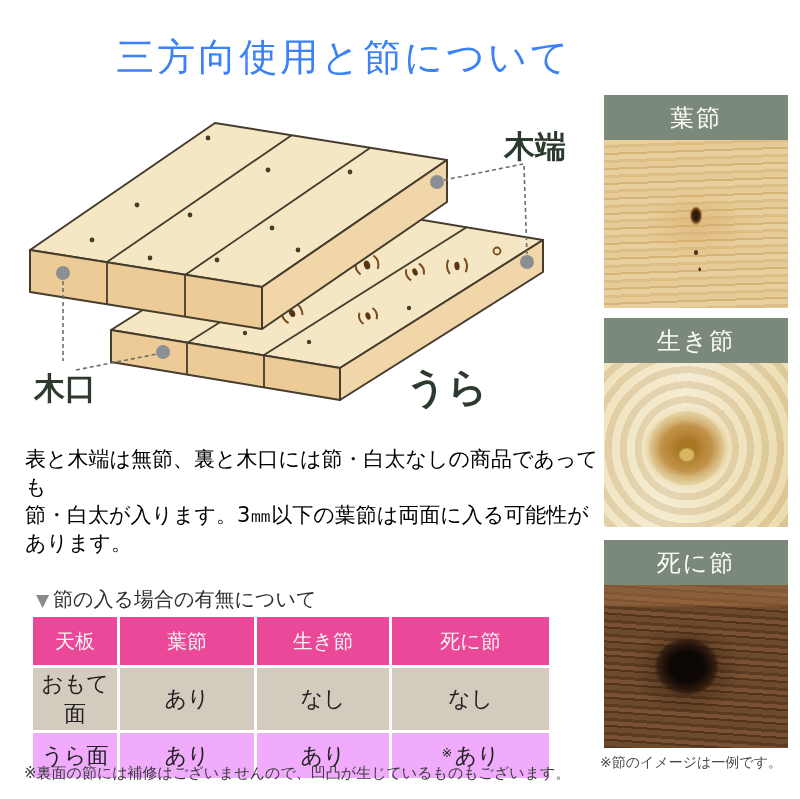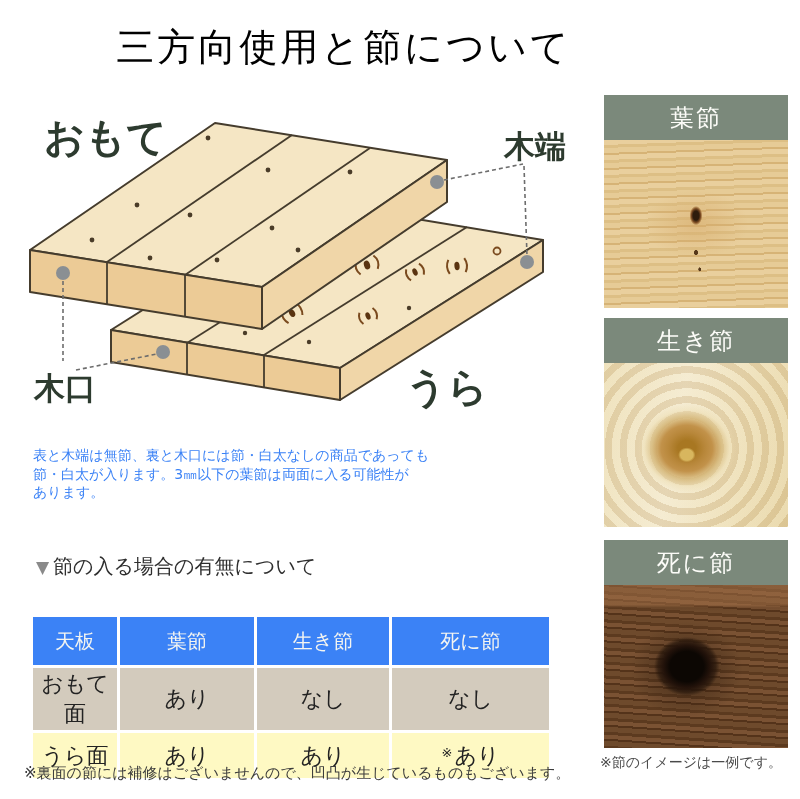--- a/index.html
+++ b/index.html
@@ -1,46 +1,46 @@
 <!DOCTYPE html>
 <html><head>
 <meta charset="utf-8">
 <style>
   html,body{margin:0;padding:0;background:#fff;}
   .page{position:relative;width:800px;height:799px;background:#ffffff;overflow:hidden;
         font-family:"DejaVu Sans","Liberation Sans",sans-serif;}
 
   
-  .main-title{position:absolute;left:0;top:22px;width:688px;text-align:center;
-    font-size:38px;letter-spacing:3px;color:#000000;font-weight:500;}
+  .main-title{position:absolute;left:0;top:32px;width:688px;text-align:center;
+    font-size:38px;letter-spacing:3px;color:#3b82f6;font-weight:500;}
 
   
   .illus{position:absolute;left:0;top:90px;width:600px;height:350px;}
   .illus svg{position:absolute;left:0;top:0;}
   .wood-label{position:absolute;color:#2d3b2f;font-weight:bold;white-space:nowrap;}
   .lbl-front{left:44px;top:20px;font-size:40px;}
   .lbl-edge{left:504px;top:36px;font-size:31px;}
   .lbl-end{left:34px;top:278px;font-size:31px;}
   .lbl-back{left:406px;top:258px;font-size:40px;margin-top:12px;}
 
   
-  .desc{position:absolute;left:25px;top:446px;width:575px;font-size:14px;
-        line-height:1.33;color:#3b82f6;margin-left:8px;}
-
-  
-  .tbl-title{position:absolute;left:36px;top:553px;font-size:20px;color:#2e2e2e;}
+  .desc{position:absolute;left:25px;top:446px;width:575px;font-size:21px;
+        line-height:1.33;color:#000000;}
+
+  
+  .tbl-title{position:absolute;left:36px;top:586px;font-size:20px;color:#2e2e2e;}
   .tbl-title .tri{color:#8a8a8a;font-size:17px;margin-right:4px;}
   table.knot{position:absolute;left:30px;top:614px;border-collapse:separate;
              border-spacing:3px;}
-  table.knot th{background:#3b82f6;color:#f4f5f1;font-weight:500;font-size:20px;
+  table.knot th{background:#ec4899;color:#f4f5f1;font-weight:500;font-size:20px;
                 height:46px;text-align:center;}
   table.knot td{font-size:22px;color:#222;text-align:center;height:43px;}
   .c0{width:82px;} .c1{width:132px;} .c2{width:130px;} .c3{width:155px;}
   tr.r-odd td{background:#d3cbbd;}
-  tr.r-even td{background:#fef9c3;}
+  tr.r-even td{background:#f0abfc;}
   td.rowlab{font-size:18px;}
   .sup-mark{font-size:13px;vertical-align:6px;margin-right:2px;}
   .footnote-left{position:absolute;left:24px;top:764px;font-size:15px;color:#3c3c3c;}
 
   
   .panel{position:absolute;left:604px;width:184px;}
   .p1{top:95px;} .p2{top:318px;} .p3{top:540px;}
   .panel .phead{height:45px;background:#7b897b;color:#fcfcf8;font-size:24px;
     display:flex;align-items:center;justify-content:center;letter-spacing:2px;}
   .panel .photo{width:184px;}
@@ -144,21 +144,20 @@
       <circle cx="63" cy="183" r="7" fill="#8a8f93"></circle>
       <circle cx="437" cy="92" r="7" fill="#8a8f93"></circle>
 
       <g stroke="#6d6d6d" stroke-width="1.6" stroke-dasharray="4 3" fill="none">
         <path d="M444,90 L523,74"></path>
         <path d="M524,76 L527,166"></path>
         <path d="M63,191 L63,271"></path>
         <path d="M76,280 L157,264"></path>
       </g>
     </svg>
-    <div class="wood-label lbl-front">おもて</div>
     <div class="wood-label lbl-edge">木端</div>
     <div class="wood-label lbl-end">木口</div>
     <div class="wood-label lbl-back">うら</div>
   </div>
 
   <div class="desc">
     <div>表と木端は無節、裏と木口には節・白太なしの商品であっても</div>
     <div>節・白太が入ります。3㎜以下の葉節は両面に入る可能性が</div>
     <div>あります。</div>
   </div>

